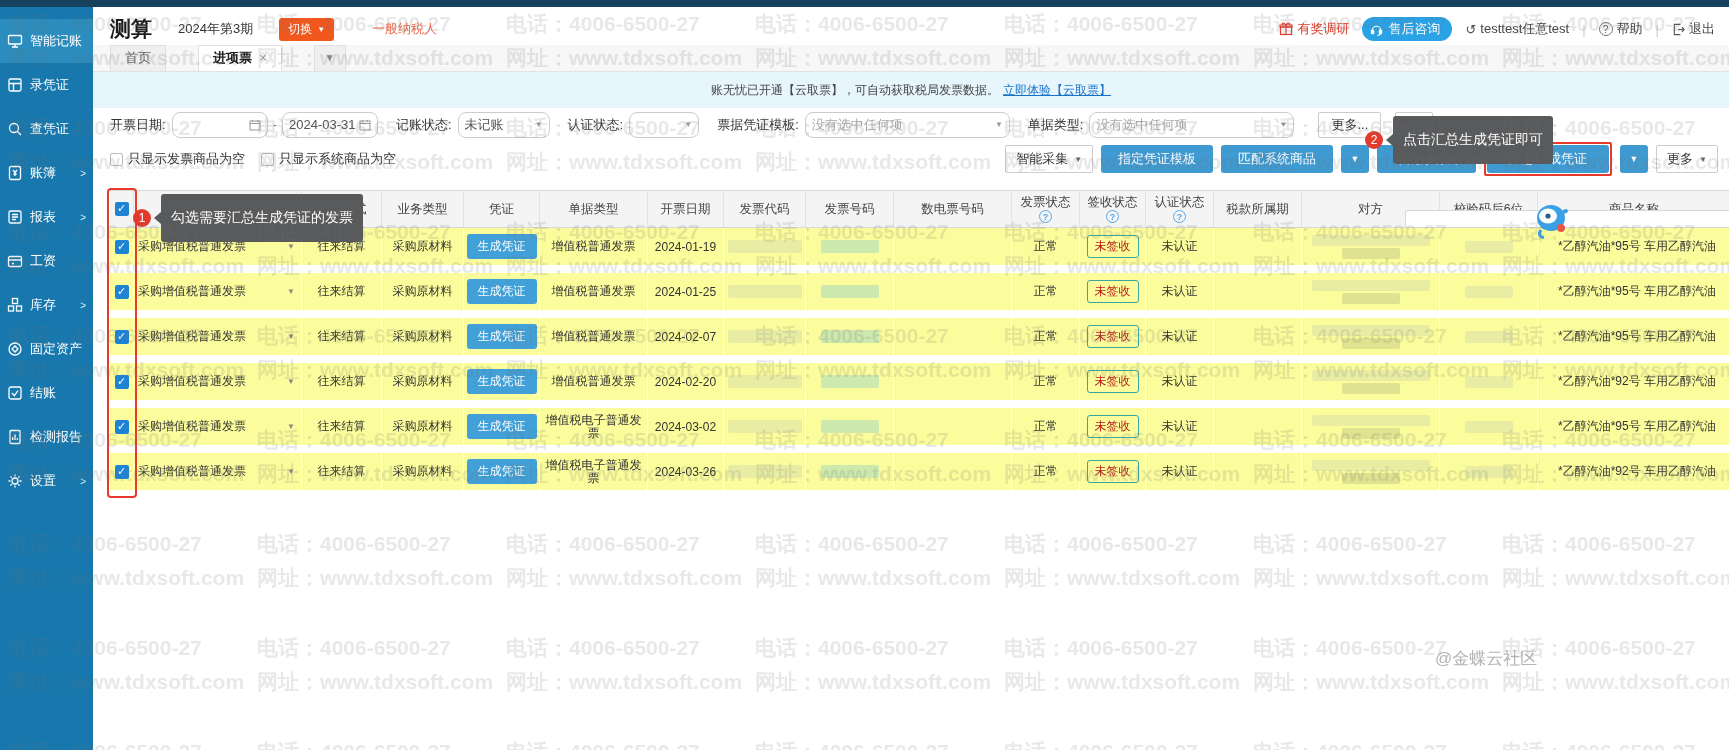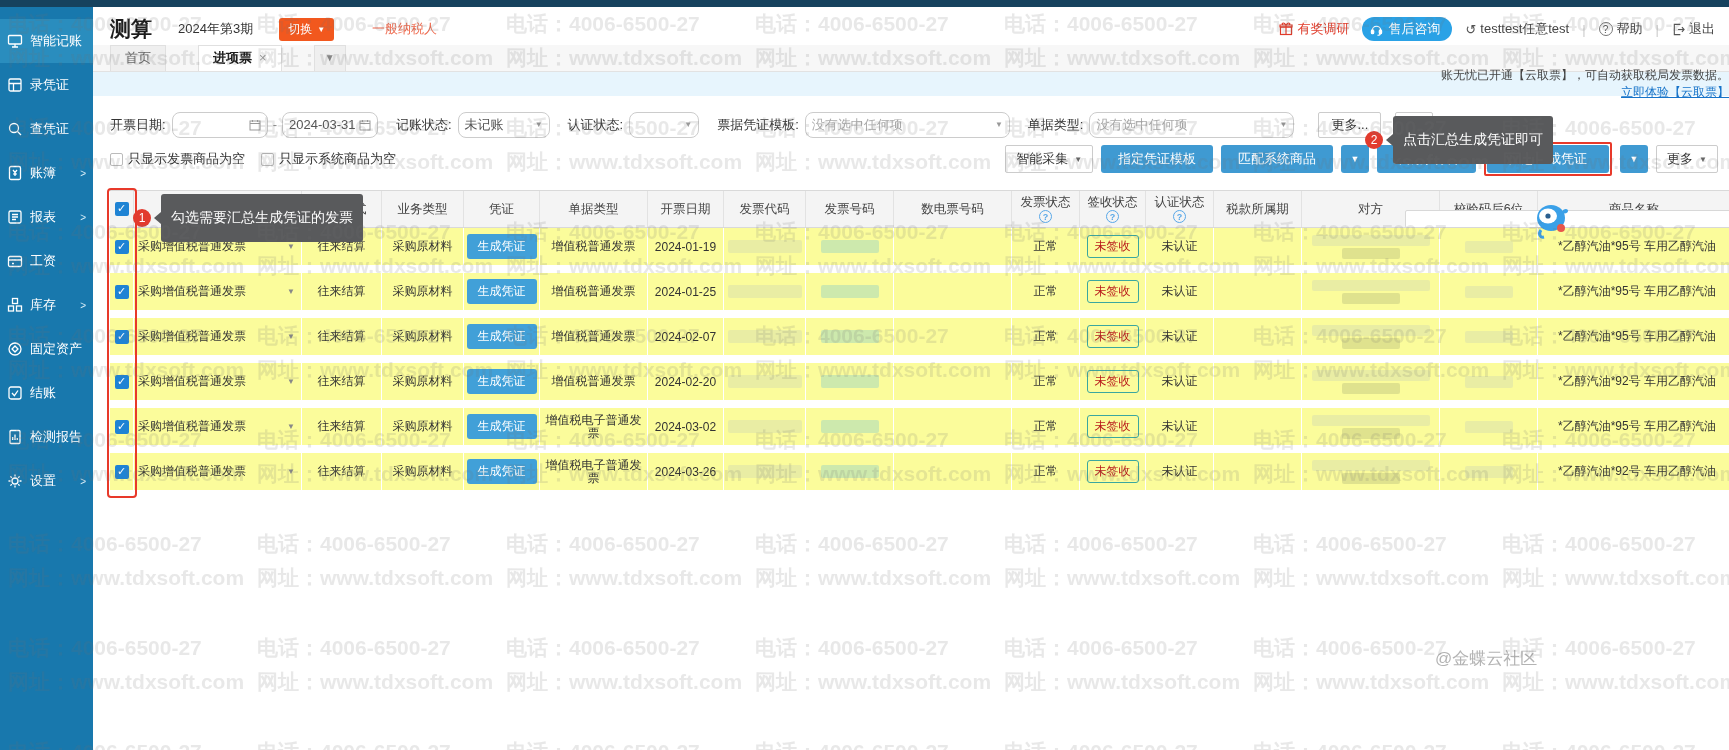--- a/index.html
+++ b/index.html
@@ -31,21 +31,21 @@
   .tb-divider { color:#ccc; }
   .tb-help,.tb-logout { display:flex; align-items:center; gap:4px; cursor:pointer; color:#444; }
   .qc { width:14px; height:14px; border:1px solid #777; border-radius:50%; font-size:10px; display:inline-flex; align-items:center; justify-content:center; color:#555; }
 
   .tabbar { position:absolute; left:0; top:38px; width:100%; height:27px; background:#f7f7f7; border-bottom:1px solid #e2e2e2; display:flex; align-items:flex-end; padding-left:17px; z-index:1;gap:29px; }
   .tab { height:26px; line-height:24px; padding:0 14px; font-size:13px; color:#666; background:#efefef; border:1px solid #e0e0e0; border-bottom:none; margin-right:3px; cursor:pointer; white-space:nowrap; }
   .tab.active { background:#fff; color:#1c1c1c; font-weight:bold; }
   .tab-close { color:#999; margin-left:7px; font-weight:normal; }
   .tab-dd { width:32px; text-align:center; padding:0; color:#888; font-size:10px; }
 
-  .notice { position:absolute; left:0; top:65px; width:100%; height:24px; background:#e7f5fd; display:flex; align-items:flex-end; justify-content:center; font-size:12px; color:#444; z-index:1;flex-direction:column; }
+  .notice { position:absolute; left:0; top:65px; width:100%; height:36px; background:#e7f5fd; display:flex; align-items:center; justify-content:center; font-size:12px; color:#444; z-index:1; }
   .notice-link { color:#1673c9; text-decoration:underline; margin-left:4px; cursor:pointer; }
 
   
   .filters1 { position:absolute; left:17px; top:104px; width:1410px; height:27px; display:flex; align-items:center; font-size:13px; color:#333; z-index:2; white-space:nowrap; }
   .f-label { margin-right:6px; }
   .f-input { height:26px; border:1px solid #ccc; background:#fff; display:flex; align-items:center; justify-content:space-between; padding:0 6px; font-size:13px; color:#555; border-radius:8px; }
   .f-gap { width:18px; }
   .f-dash { margin:0 5px; color:#888; }
   .f-caret { font-size:8px; color:#999; margin-left:6px; }
   .f-placeholder { color:#aaa; }

